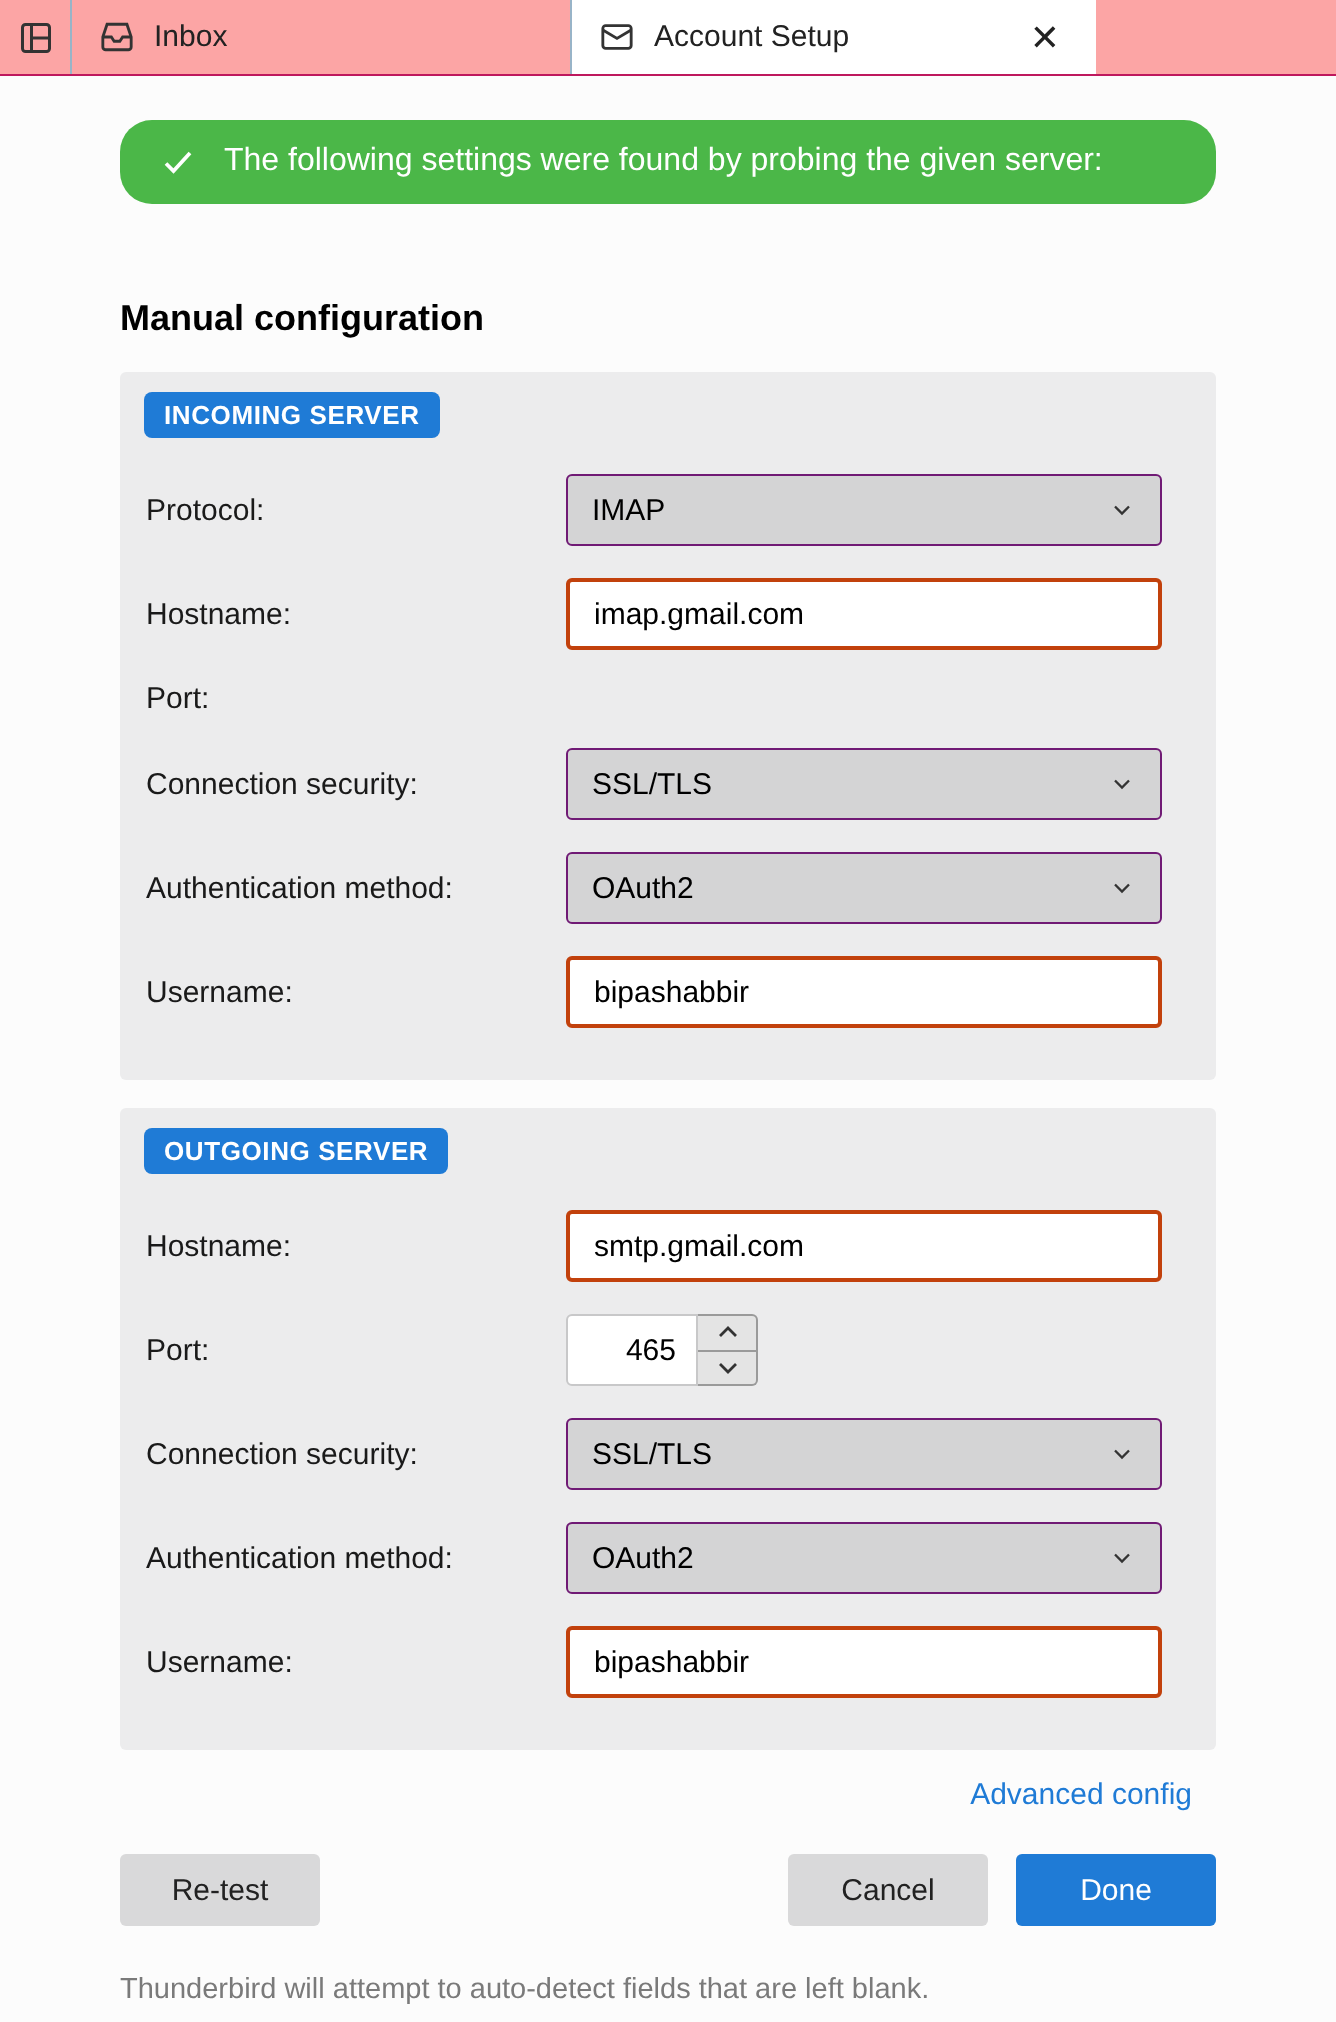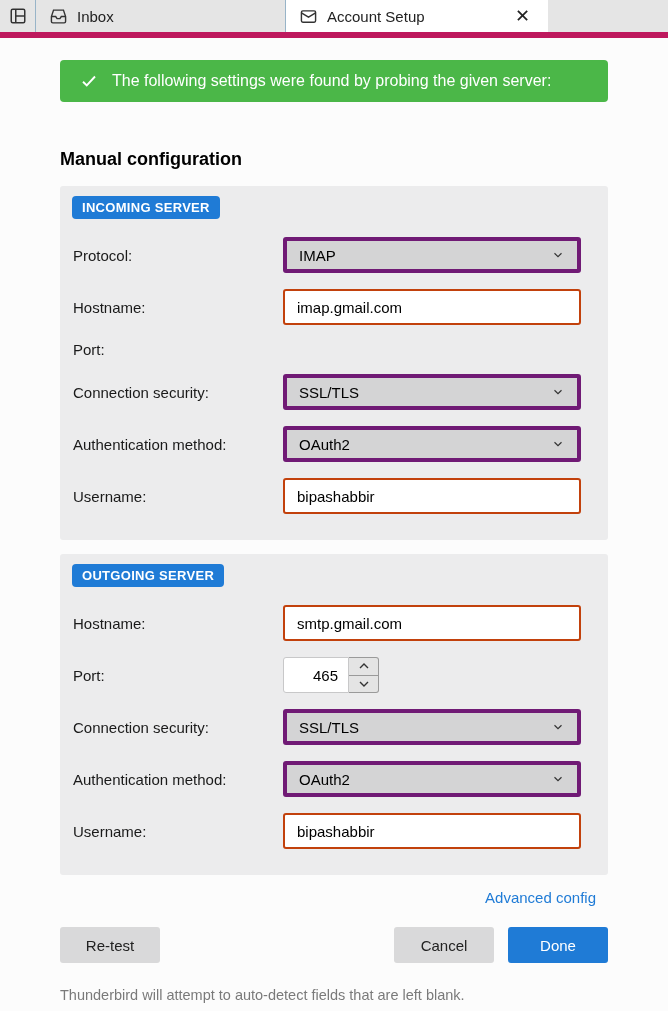--- a/index.html
+++ b/index.html
@@ -1,33 +1,33 @@
 <!DOCTYPE html>
 <html><head>
 <meta charset="utf-8">
 <style>
   * { box-sizing: border-box; margin: 0; padding: 0; font-family: "Segoe UI", Arial, sans-serif; }
   body { background: #fcfcfc; width: 668px; }
-  .tabbar { display: flex; align-items: stretch; background: #e5e5e5; height: 38px; border-bottom: 6px solid #be185d; }
+  .tabbar { display: flex; align-items: stretch; background: #fca5a5; height: 38px; border-bottom: 1px solid #be185d; }
   .tabbar .icon-btn { width: 36px; display: flex; align-items: center; justify-content: center; border-right: 1px solid #98b4c8; }
   .tab { display: flex; align-items: center; gap: 10px; padding: 0 14px; font-size: 15px; color: #222; position: relative; }
   .tab.inbox { width: 250px; border-right: 1px solid #98b4c8; }
   .tab.active { background: #fff; }
   .tab.active .close { margin-left: auto; }
   .close { font-size: 18px; cursor: pointer; padding: 0 4px; }
   .content { padding: 22px 60px 30px 60px; }
-  .banner { background: #4bb748; color: #fff; border-radius: 4px; padding: 12px 20px; display: flex; align-items: center; gap: 14px; font-size: 16px; margin-bottom: 24px; }
+  .banner { background: #4bb748; color: #fff; border-radius: 16px; padding: 12px 20px; display: flex; align-items: center; gap: 14px; font-size: 16px; margin-bottom: 24px; }
   .banner svg { flex-shrink: 0; }
   .section-title { font-weight: 700; font-size: 18px; margin-bottom: 16px; margin-top: 47px; }
   .panel { background: #ececed; border-radius: 3px; padding: 0 0 18px 0; margin-bottom: 14px; }
   .badge { display: inline-block; background: #1f7bd6; color: #fff; font-size: 13px; font-weight: 600; padding: 4px 10px; border-radius: 4px; margin: 10px 0 10px 12px; letter-spacing: 0.3px; }
   .row { display: flex; align-items: center; padding: 8px 13px; }
   .row .label { width: 210px; font-size: 15px; color: #1a1a1a; }
   .row .field { flex: 1; }
-  .select { width: 298px; height: 36px; background: #d4d4d5; border: 4px solid #701a75; border-radius: 3px; padding: 0 12px; display: flex; align-items: center; justify-content: space-between; font-size: 15px; cursor: pointer; }
+  .select { width: 298px; height: 36px; background: #d4d4d5; border: 1px solid #701a75; border-radius: 3px; padding: 0 12px; display: flex; align-items: center; justify-content: space-between; font-size: 15px; cursor: pointer; }
   .input-text { width: 298px; height: 36px; background: #fff; border: 2px solid #c2410c; border-radius: 3px; padding: 0 12px; font-size: 15px; outline: none; }
   .port-wrap { display: flex; }
   .port-input { width: 66px; height: 36px; text-align: right; padding: 0 10px; border: 1px solid #c8c8c9; border-radius: 3px 0 0 3px; font-size: 15px; background: #fff; outline: none; }
   .spin { width: 30px; display: flex; flex-direction: column; border: 1px solid #9a9a9a; border-left: none; background: #e4e4e4; border-radius: 0 3px 3px 0; }
   .spin div { flex: 1; display: flex; align-items: center; justify-content: center; cursor: pointer; }
   .spin div:first-child { border-bottom: 1px solid #9a9a9a; }
   .adv-link { text-align: right; margin: 6px 12px 20px 0; }
   .adv-link a { color: #1f7bd6; font-size: 15px; text-decoration: none; cursor: pointer; }
   .btn-row { display: flex; gap: 14px; margin-bottom: 14px; }
   .btn { height: 36px; border-radius: 3px; font-size: 15px; cursor: pointer; border: none; display: inline-flex; align-items: center; justify-content: center; }

